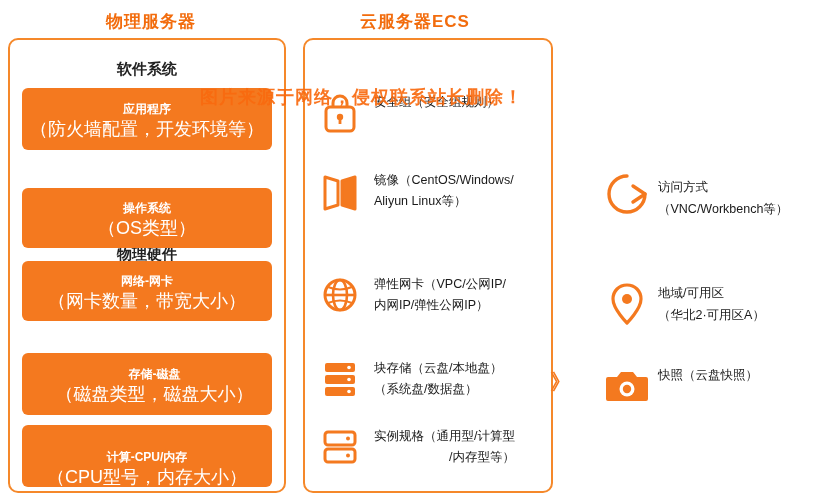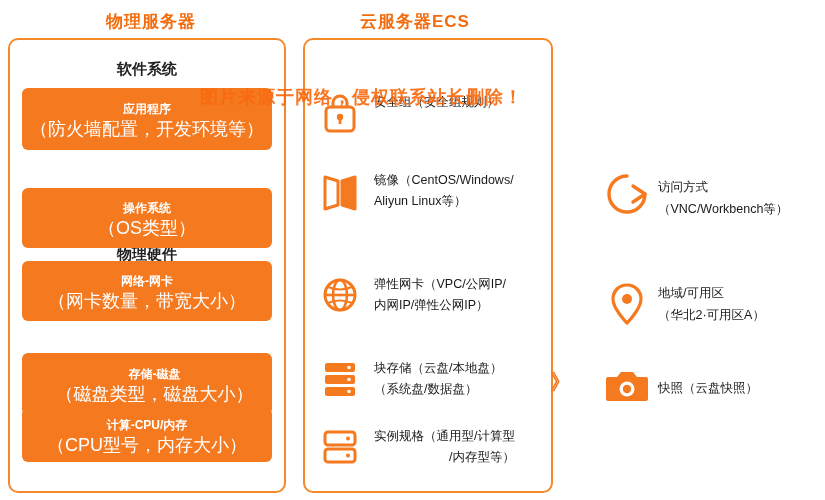--- a/index.html
+++ b/index.html
@@ -79,21 +79,21 @@
     line-height: 20px;
   }
   .oblock .l2 {
     font-size: 18px;
     line-height: 20px;
   }
   #blk-app     { top: 88px;  height: 62px; }
   #blk-os      { top: 166px; height: 60px; margin-top: 22px; }
   #blk-net     { top: 261px; height: 60px; }
   #blk-disk    { top: 353px; height: 62px; padding-left: 15px; }
-  #blk-cpu     { top: 408px; height: 54px; }
+  #blk-cpu     { top: 425px; height: 62px; justify-content: flex-end; }
 
   
   .ecs-row {
     position: absolute;
     left: 316px;
     width: 236px;
     display: flex;
     align-items: flex-start;
   }
   .ecs-icon {
@@ -134,21 +134,21 @@
     justify-content: center;
   }
   .right-text {
     font-size: 12.5px;
     color: #1a1a1a;
     line-height: 22px;
     padding-top: 4px;
   }
   #right-access { top: 168px; align-items: flex-end; }
   #right-region { top: 278px; }
-  #right-snap   { top: 360px; align-items: center; }
+  #right-snap   { top: 360px; }
 
   
   #chevrons {
     position: absolute;
     left: 550px;
     top: 368px;
     font-size: 21px;
     font-weight: bold;
     color: #f4791f;
     letter-spacing: -3px;

